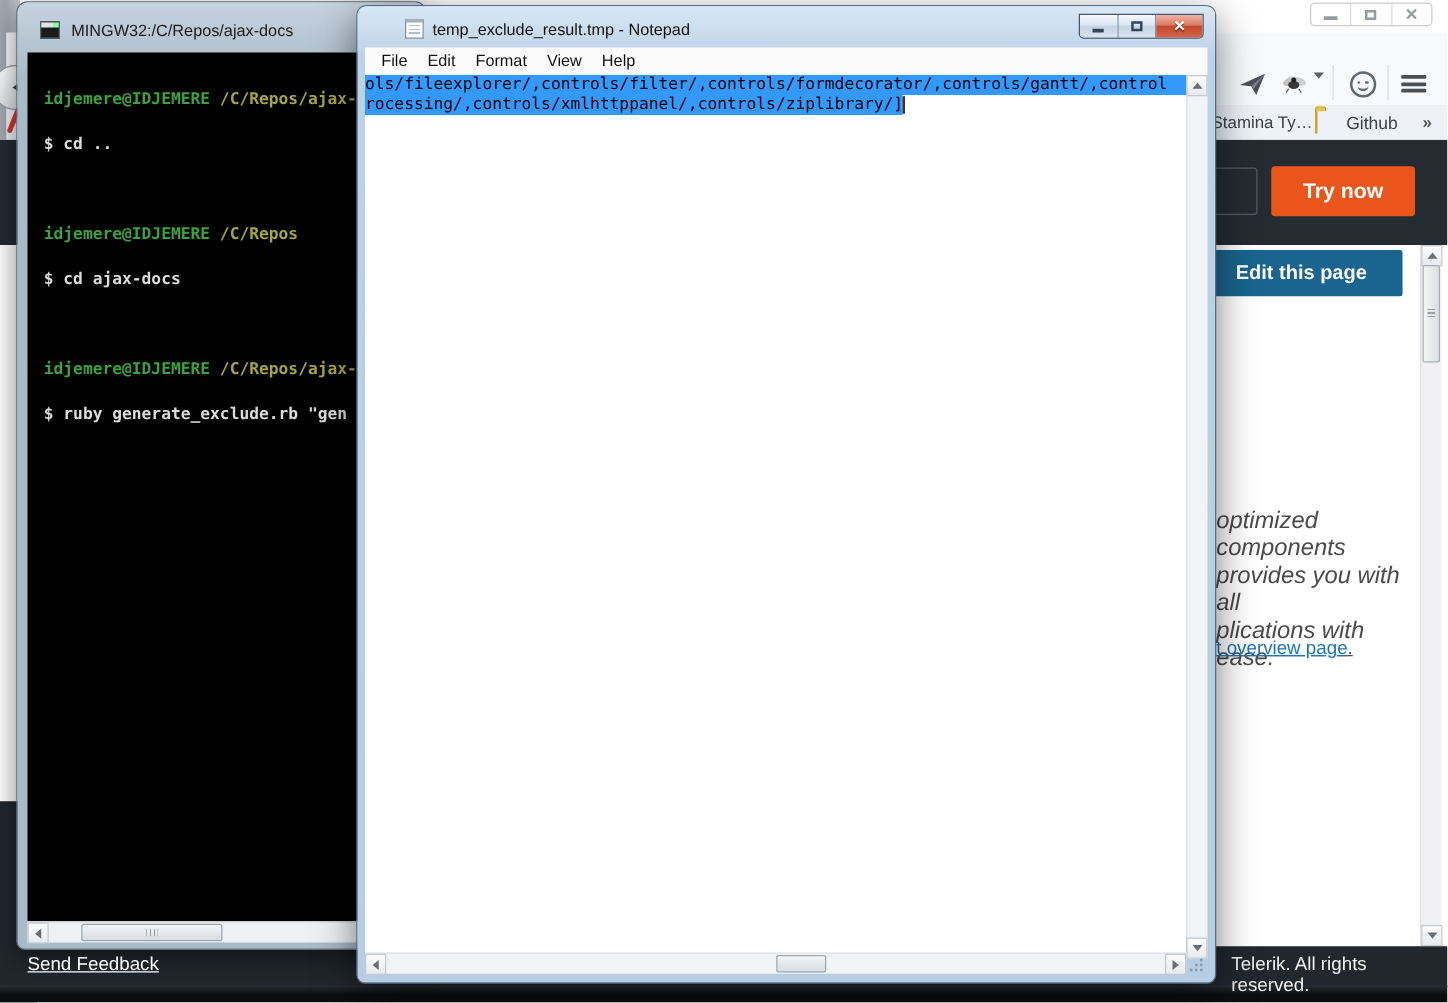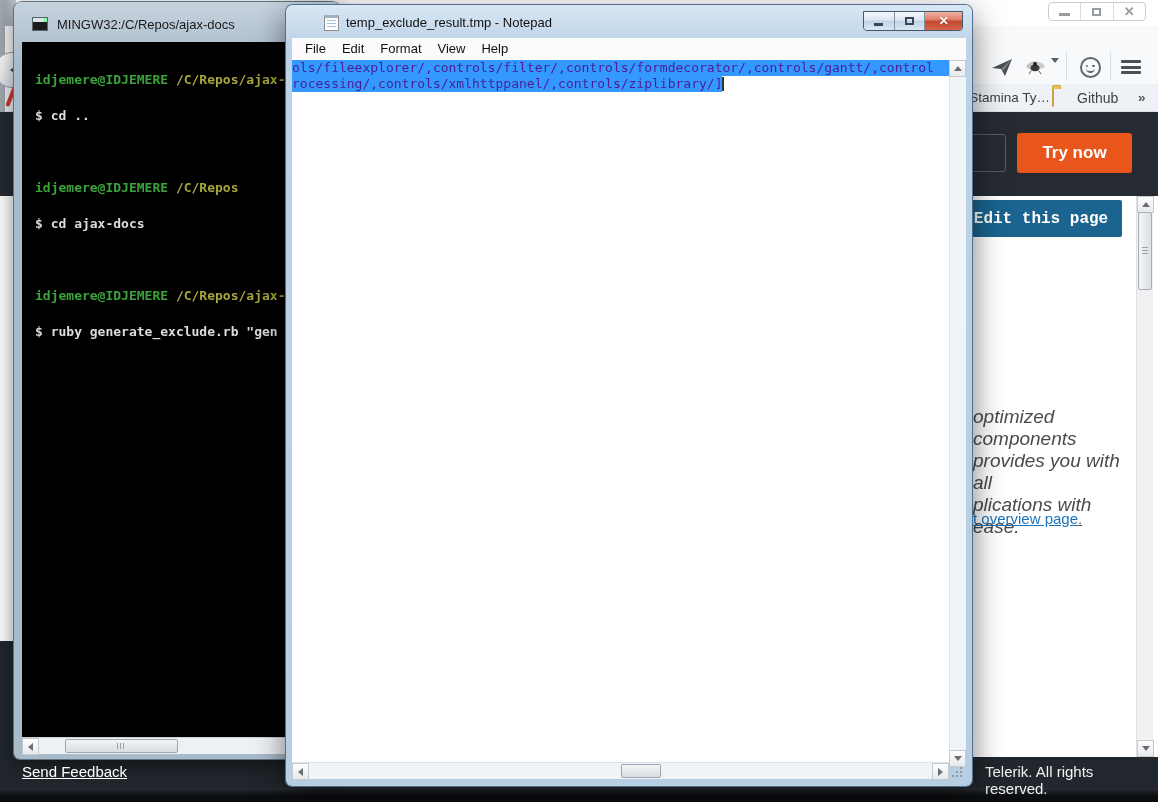--- a/index.html
+++ b/index.html
@@ -34,21 +34,21 @@
   .smiley u{position:absolute;left:4px;right:4px;bottom:3px;height:6px;border-bottom:2px solid #61686e;border-radius:0 0 8px 8px;}
   .b-bookmarks{left:0;top:84px;width:1158px;height:28px;background:#eef2f7;border-bottom:1px solid #dbe1e8;}
   .bm-text{font-size:13.5px;color:#3c4146;line-height:28px;}
   .folder{width:17px;height:12px;background:linear-gradient(#f3dd8a,#e6c252);border:1px solid #c9a43e;border-radius:2px;position:relative;top:2px;}
   .folder:before{content:"";position:absolute;left:-1px;top:-4px;width:7px;height:3px;background:#e6c252;border:1px solid #c9a43e;border-bottom:none;border-radius:2px 2px 0 0;}
   .b-header{left:0;top:112px;width:1158px;height:84px;background:var(--header_dark);}
   .b-header-left{left:0;top:196px;width:30px;height:56px;background:var(--header_dark);}
   .searchbox{left:930px;top:134px;width:76px;height:38px;border:1px solid #555c63;border-radius:3px;}
   .trynow{left:1017px;top:133px;width:115px;height:40px;background:var(--accent_orange);border-radius:3px;color:#fff;font-size:17px;font-weight:bold;display:flex;align-items:center;justify-content:center;cursor:pointer;}
   .b-content{left:0;top:196px;width:1158px;height:561px;background:#fff;}
-  .editpage{left:960px;top:200px;width:162px;height:37px;background:var(--edit_blue);border-radius:2px;color:#fff;font-size:16px;font-weight:bold;display:flex;align-items:center;justify-content:center;cursor:pointer;font-family:Liberation Mono, monospace;}
+  .editpage{left:960px;top:200px;width:162px;height:37px;background:var(--edit_blue);border-radius:2px;color:#fff;font-size:16px;font-weight:bold;display:flex;align-items:center;justify-content:center;cursor:pointer;}
   .frags{left:973px;top:406px;width:170px;font-size:19px;color:#4b4b4b;line-height:22px;font-style:italic;}
   .frag-link-line{left:973px;top:510px;font-size:15px;color:#4b4b4b;text-decoration:underline;}
   .frag-link{color:var(--link_blue);text-decoration:underline;cursor:pointer;}
   
   .pg-sb{left:1136px;top:196px;width:17px;height:561px;background:#f1f1f3;border-left:1px solid #e2e2e5;}
   .sb-btn{position:absolute;left:0;width:17px;height:17px;background:linear-gradient(#fdfdfd,#e7eaee);border:1px solid #c4cad0;display:flex;align-items:center;justify-content:center;}
   .arr-up{width:0;height:0;border-left:4px solid transparent;border-right:4px solid transparent;border-bottom:5px solid #6a6f75;}
   .arr-dn{width:0;height:0;border-left:4px solid transparent;border-right:4px solid transparent;border-top:5px solid #6a6f75;}
   .arr-lf{width:0;height:0;border-top:4px solid transparent;border-bottom:4px solid transparent;border-right:5px solid #6a6f75;}
   .arr-rt{width:0;height:0;border-top:4px solid transparent;border-bottom:4px solid transparent;border-left:5px solid #6a6f75;}
@@ -80,37 +80,37 @@
   .term-hsb{left:8px;top:735px;width:310px;height:17px;background:#eef1f4;border-top:1px solid #c8cfd6;}
   .term-hsb .sb-btn{top:0;}
   .t-thumb{position:absolute;left:43px;top:1px;width:113px;height:14px;background:linear-gradient(#f3f5f7,#d7dde3);border:1px solid #9aa6b2;border-radius:2px;}
   .grip-v{position:absolute;top:3px;bottom:3px;left:50%;margin-left:-5px;width:9px;
      background:repeating-linear-gradient(90deg,#9aa0a6 0 1px,transparent 1px 3px);}
 
   
   #notepad{left:286px;top:5px;width:686px;height:781px;border-radius:7px 7px 6px 6px;
     background:linear-gradient(#d9e7f5,#bcd2e6 40px,#b6cde2);
     box-shadow:0 0 0 1px #51708e,0 10px 32px rgba(0,0,0,.55);z-index:30;}
-  .np-title{left:10px;top:10px;display:flex;gap:7px;padding-left:28px;}
+  .np-title{left:10px;top:10px;display:flex;align-items:center;gap:7px;padding-left:28px;}
   .np-icon{width:15px;height:16px;background:#fdfdfd;border:1px solid #8a9096;border-top:3px solid #9fb2c4;position:relative;}
   .np-icon:before{content:"";position:absolute;left:2px;right:2px;top:2px;height:8px;
      background:repeating-linear-gradient(#a8c0da 0 1px,transparent 1px 3px);}
   .np-title-text{font-size:13px;color:#111;white-space:nowrap;}
   .np-caption{left:577px;top:6px;width:100px;height:20px;display:flex;border:1px solid #46586b;border-radius:0 0 4px 4px;overflow:hidden;}
   .np-btn{display:flex;align-items:center;justify-content:center;border-right:1px solid #7e93a6;
      background:linear-gradient(#f4f8fc,#dbe6f1 45%,#c3d3e3 50%,#dae6f2);cursor:pointer;}
   .np-btn.min{width:31px;} .np-btn.max{width:31px;} 
   .np-btn.close{width:37px;border-right:none;background:linear-gradient(#f0b3a7,#dd7a61 45%,#c2482d 50%,#d8644a);}
   .np-g-min{width:9px;height:3px;background:#37475a;margin-top:6px;}
   .np-g-max{width:9px;height:8px;border:2px solid #37475a;background:transparent;}
   .np-g-close{color:#fff;font-size:12px;font-weight:bold;text-shadow:0 1px 1px rgba(0,0,0,.4);line-height:1;}
   .np-menubar{left:6px;top:33px;width:674px;height:22px;background:#fbfbfb;display:flex;align-items:center;padding-left:5px;}
   .np-menu-item{font-size:13px;color:#111;padding:0 8px;line-height:22px;cursor:default;}
   .np-textarea{left:6px;top:55px;width:657px;height:707px;background:#fff;overflow:hidden;cursor:text;}
-  .np-line{font-family:"DejaVu Sans Mono",monospace;font-size:13px;line-height:15.5px;white-space:pre;color:#4c1d95;}
+  .np-line{font-family:"DejaVu Sans Mono",monospace;font-size:13px;line-height:15.5px;white-space:pre;color:#000000;}
   .np-line1{background:var(--selection_blue);width:100%;height:16px;}
   .np-line2-wrap{display:flex;align-items:stretch;height:16px;}
   .np-line2{background:var(--selection_blue);display:inline-block;}
   .np-caret{width:2px;height:14px;background:#333;margin-top:1px;}
   .np-vsb{left:663px;top:55px;width:17px;height:707px;background:#f1f4f7;border-left:1px solid #dbe2e9;}
   .np-hsb{left:6px;top:757px;width:657px;height:17px;background:#f1f4f7;border-top:1px solid #dbe2e9;}
   .np-hsb .sb-btn{top:0;}
   .np-hthumb{position:absolute;left:329px;top:1px;width:40px;height:14px;background:linear-gradient(#f3f5f7,#d7dde3);border:1px solid #9aa6b2;border-radius:2px;}
   .np-grip{left:665px;top:761px;width:12px;height:12px;}
   .np-grip i{position:absolute;right:1px;bottom:1px;width:2px;height:2px;background:#8d9aa7;

